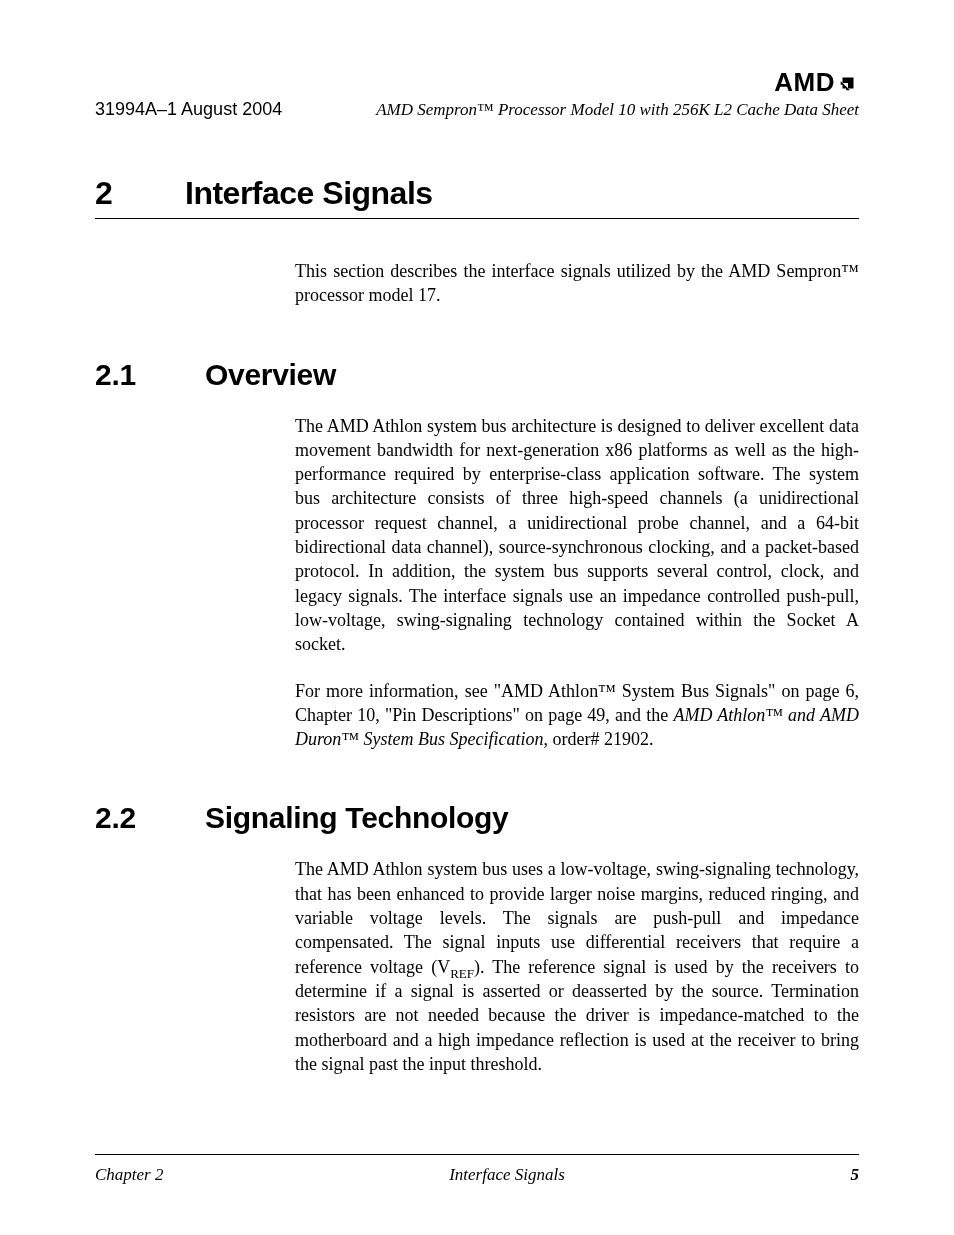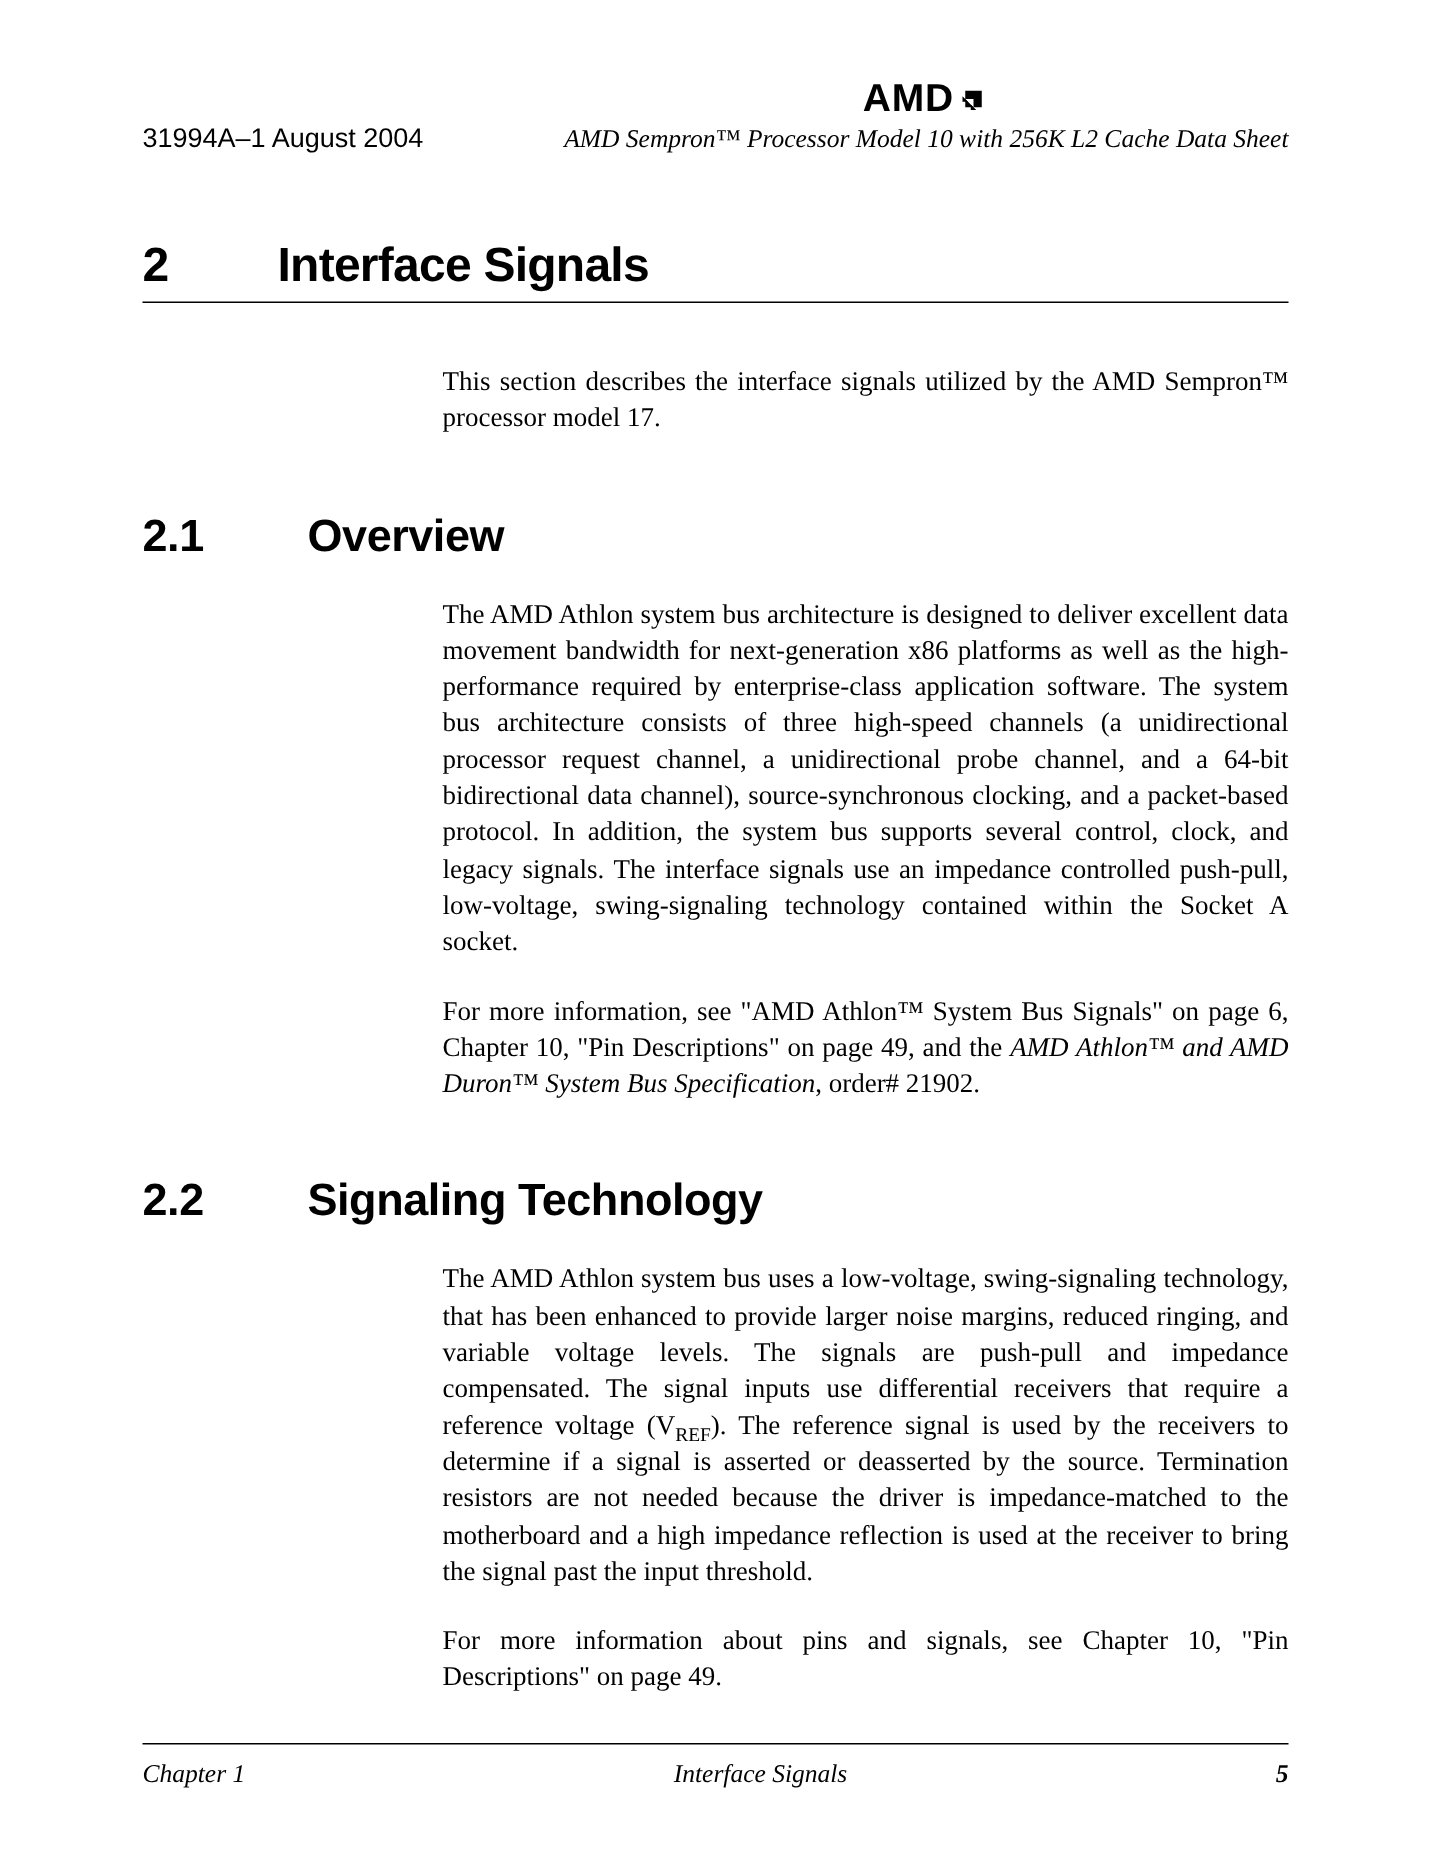--- a/index.html
+++ b/index.html
@@ -23,21 +23,22 @@
     display: flex;
     justify-content: space-between;
     align-items: flex-end;
     margin-bottom: 55px;
   }
   .header-left {
     font-family: Arial, Helvetica, sans-serif;
     font-size: 18px;
   }
   .header-right-wrap {
-    text-align: center;
+    text-align: right;
+    margin-top: 17px;
   }
   .logo {
     font-family: Arial, Helvetica, sans-serif;
     font-weight: 900;
     font-size: 26px;
     letter-spacing: 0.5px;
     display: inline-flex;
     align-items: center;
     gap: 2px;
   }
@@ -146,24 +147,23 @@
     <p class="para">The AMD Athlon system bus architecture is designed to deliver excellent data movement bandwidth for next-generation x86 platforms as well as the high-performance required by enterprise-class application software. The system bus architecture consists of three high-speed channels (a unidirectional processor request channel, a unidirectional probe channel, and a 64-bit bidirectional data channel), source-synchronous clocking, and a packet-based protocol. In addition, the system bus supports several control, clock, and legacy signals. The interface signals use an impedance controlled push-pull, low-voltage, swing-signaling technology contained within the Socket A socket.</p>
     <p class="para">For more information, see "AMD Athlon™ System Bus Signals" on page 6, Chapter 10, "Pin Descriptions" on page 49, and the <span class="italic">AMD Athlon™ and AMD Duron™ System Bus Specification</span>, order# 21902.</p>
   </div>
 
   <div class="section-heading">
     <span class="num">2.2</span>
     <span>Signaling Technology</span>
   </div>
   <div class="body-block">
     <p class="para">The AMD Athlon system bus uses a low-voltage, swing-signaling technology, that has been enhanced to provide larger noise margins, reduced ringing, and variable voltage levels. The signals are push-pull and impedance compensated. The signal inputs use differential receivers that require a reference voltage (V<span class="sub">REF</span>). The reference signal is used by the receivers to determine if a signal is asserted or deasserted by the source. Termination resistors are not needed because the driver is impedance-matched to the motherboard and a high impedance reflection is used at the receiver to bring the signal past the input threshold.</p>
-    <p class="para">For more information about pins and signals, see Chapter 10, "Pin Descriptions" on page 49.</p>
   </div>
 
   <div class="spacer"></div>
 
   <div class="footer">
-    <span>Chapter 1</span>
+    <span>Chapter 2</span>
     <span>Interface Signals</span>
     <span class="right">5</span>
   </div>
 
 </div>
 
 </body></html>

